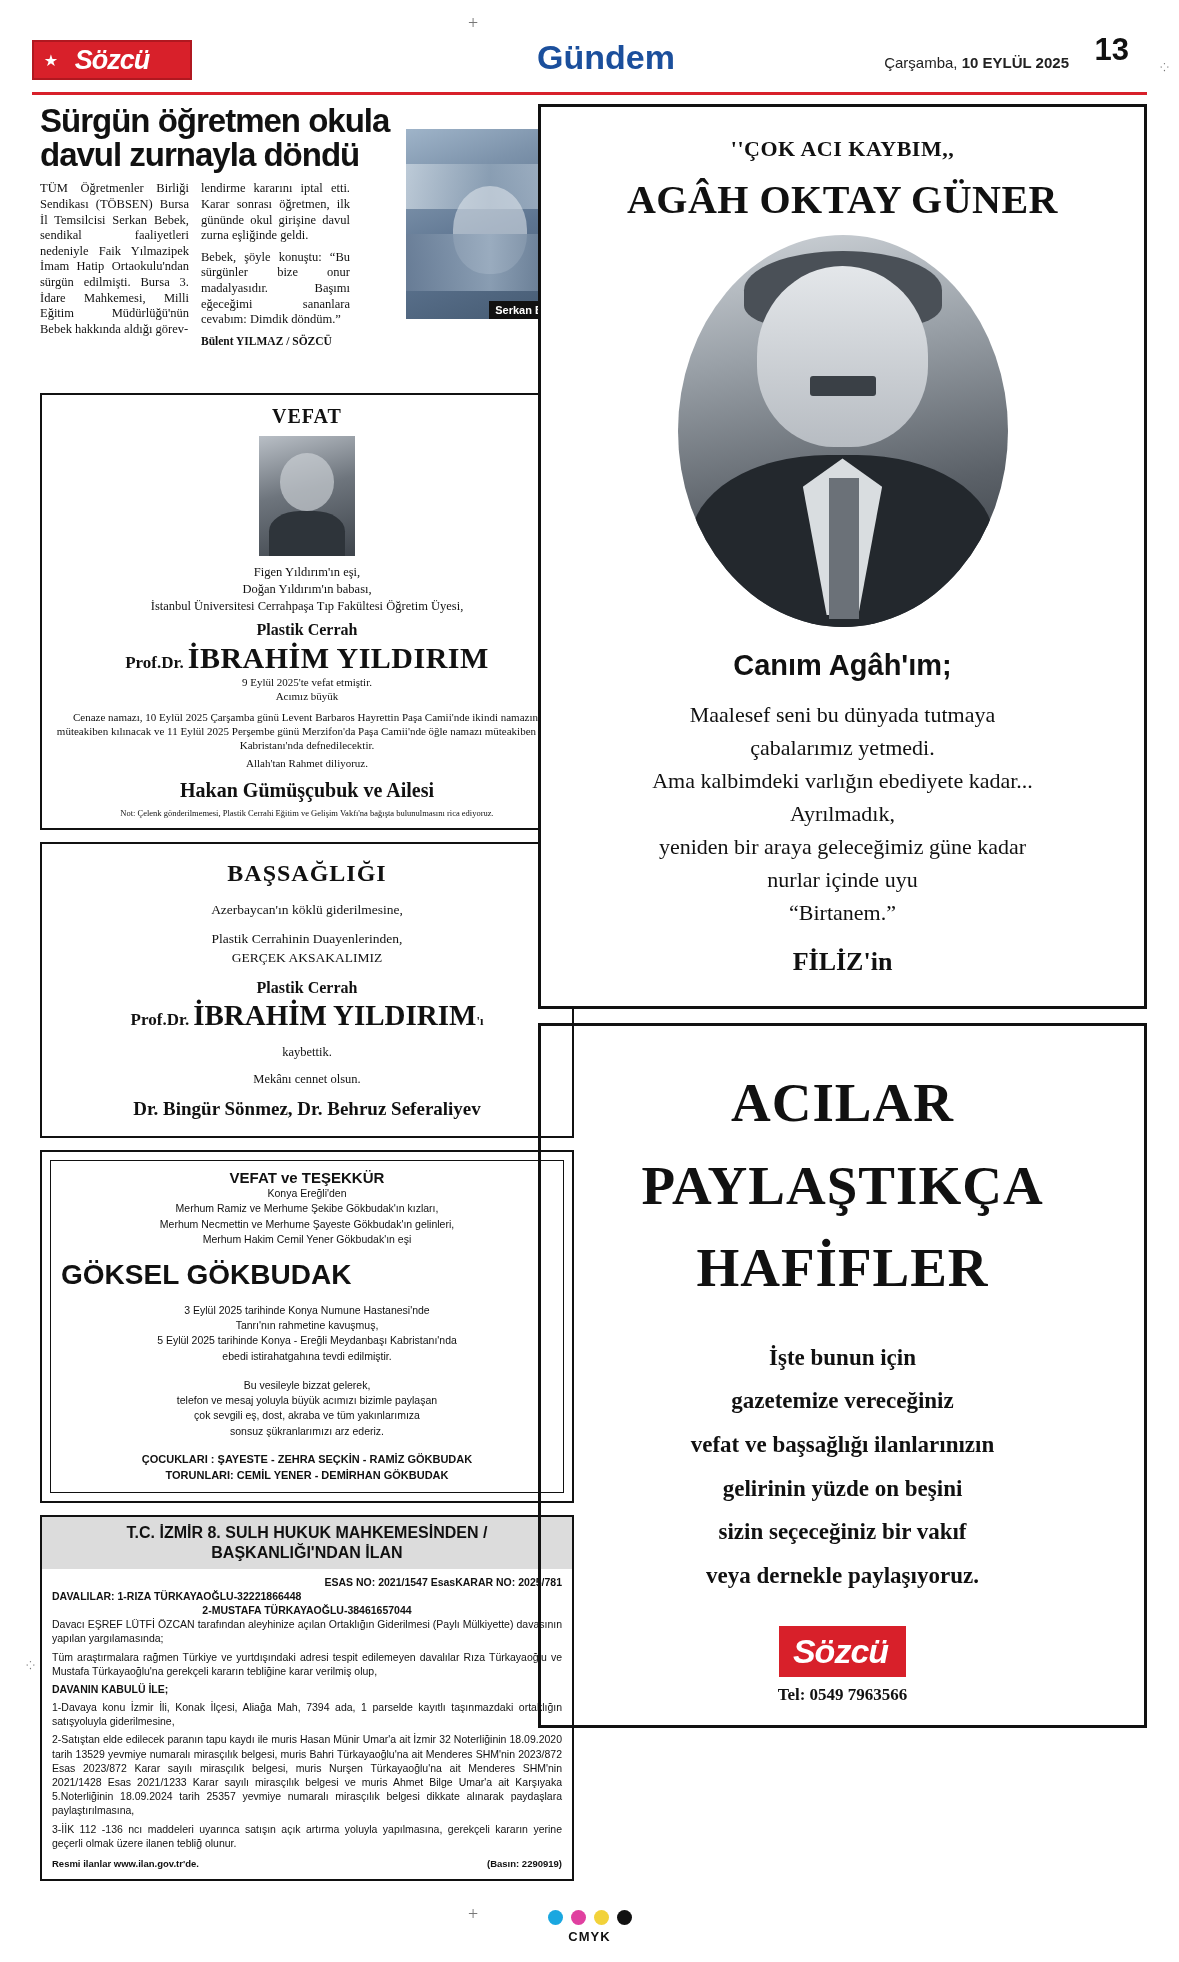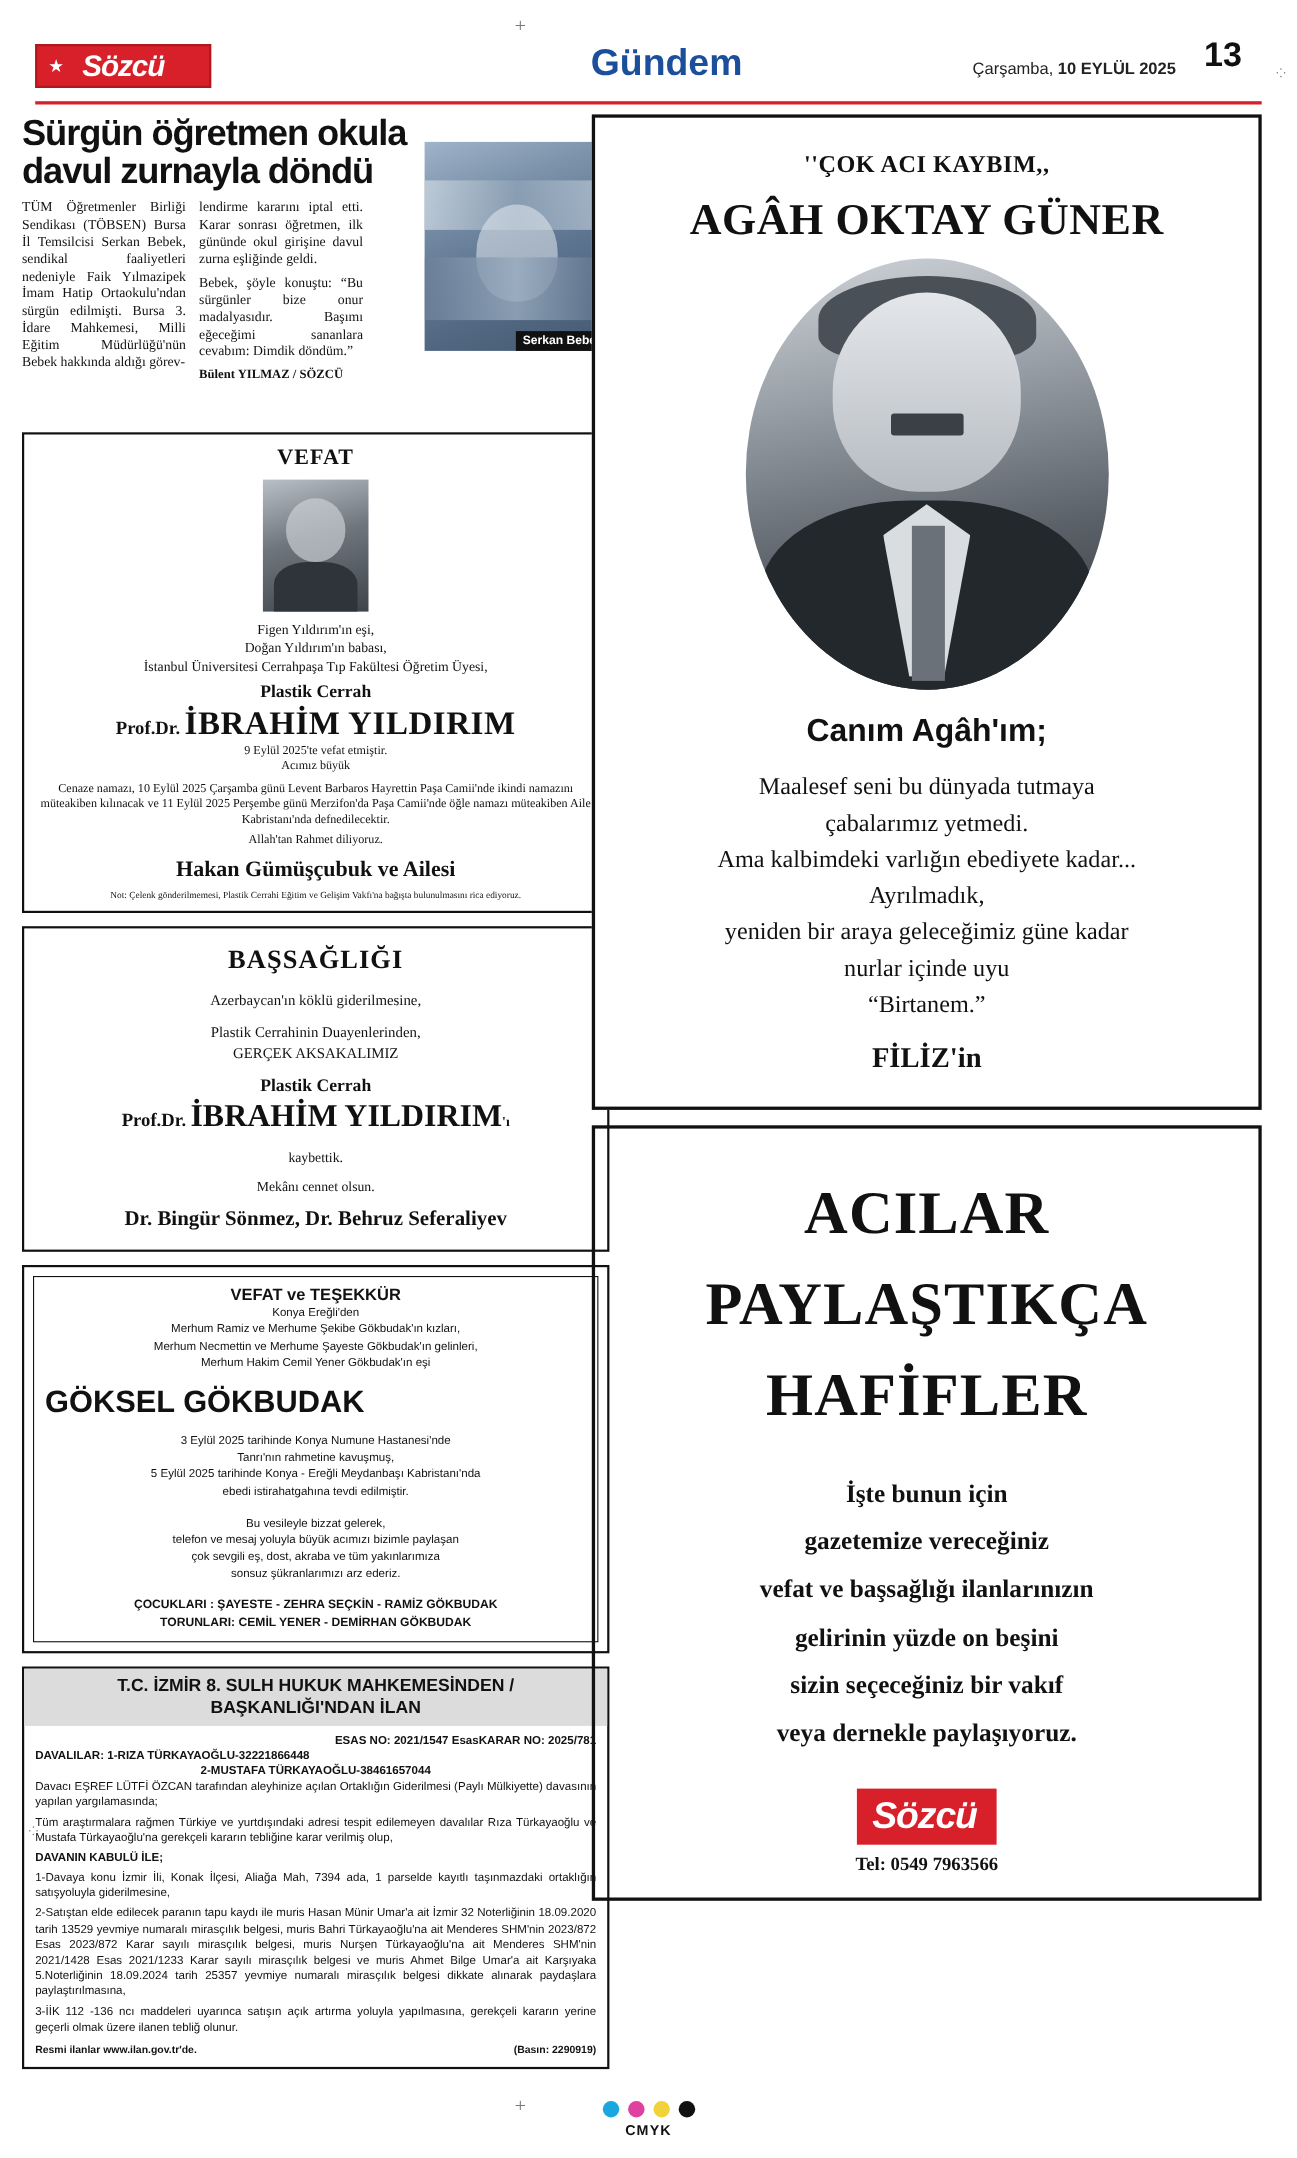--- a/index.html
+++ b/index.html
@@ -51,21 +51,21 @@
     position:absolute; right:18px; top:-8px;
     font-family:"Liberation Sans", sans-serif;
     font-weight:bold; font-size:31px; color:#111;
   }
   .rule-red {
     position:absolute; left:32px; top:92px; width:1115px; height:3px;
     background:#d8202a;
   }
 
   
-  .left-col { position:absolute; left:20px; top:104px; width:534px; }
+  .left-col { position:absolute; left:40px; top:104px; width:534px; }
 
   .news-head {
     font-family:"Liberation Sans", sans-serif;
     font-weight:bold; font-size:33px; line-height:1.02;
     letter-spacing:-1px; color:#111; margin:0 0 10px 0; width:360px;
   }
   .news-body { position:relative; height:200px; }
   .news-cols {
     column-count:2; column-gap:12px; width:310px;
     font-family:"Liberation Serif", serif; font-size:12.5px;

